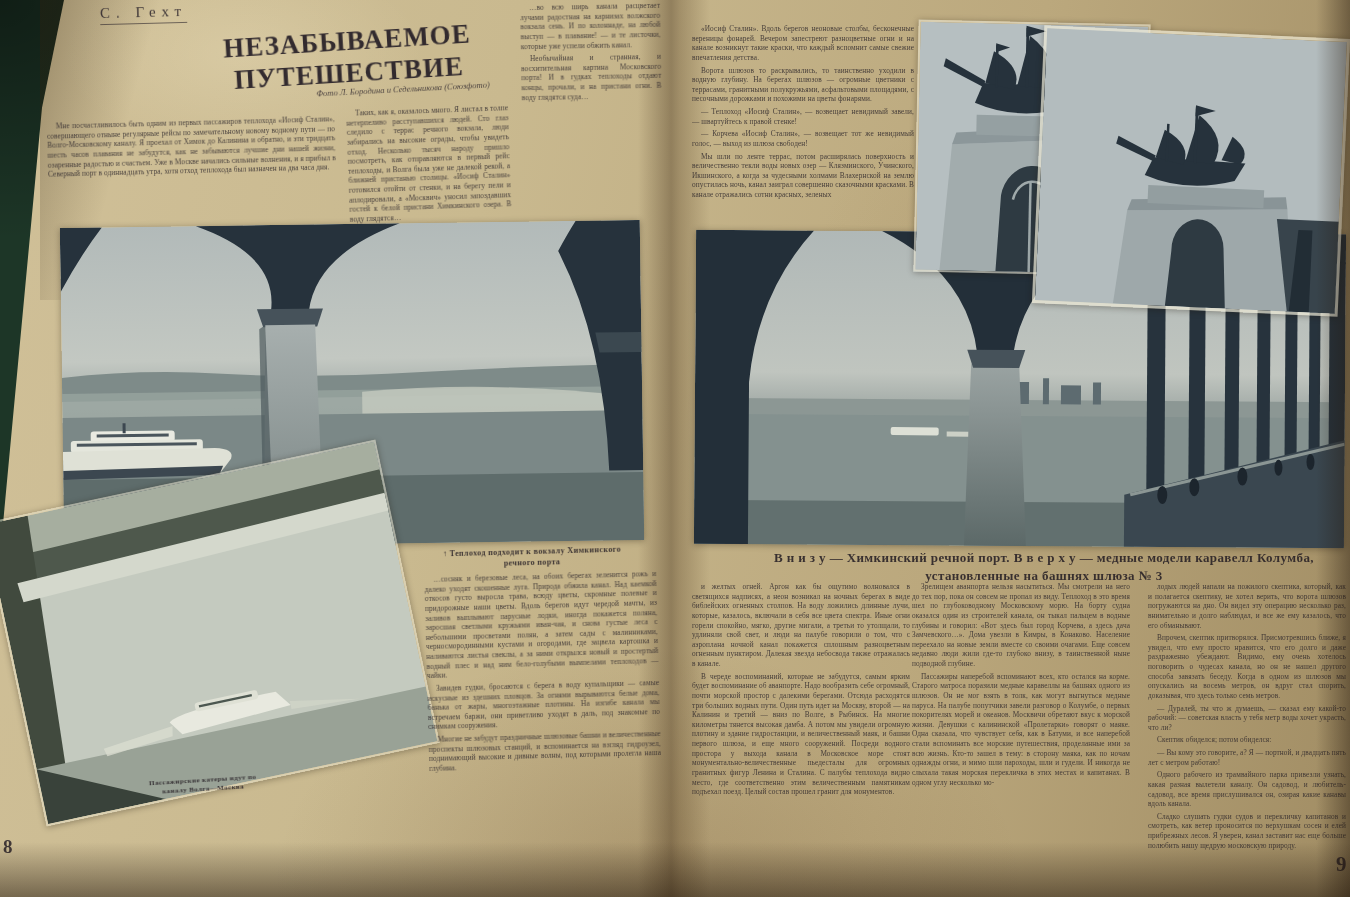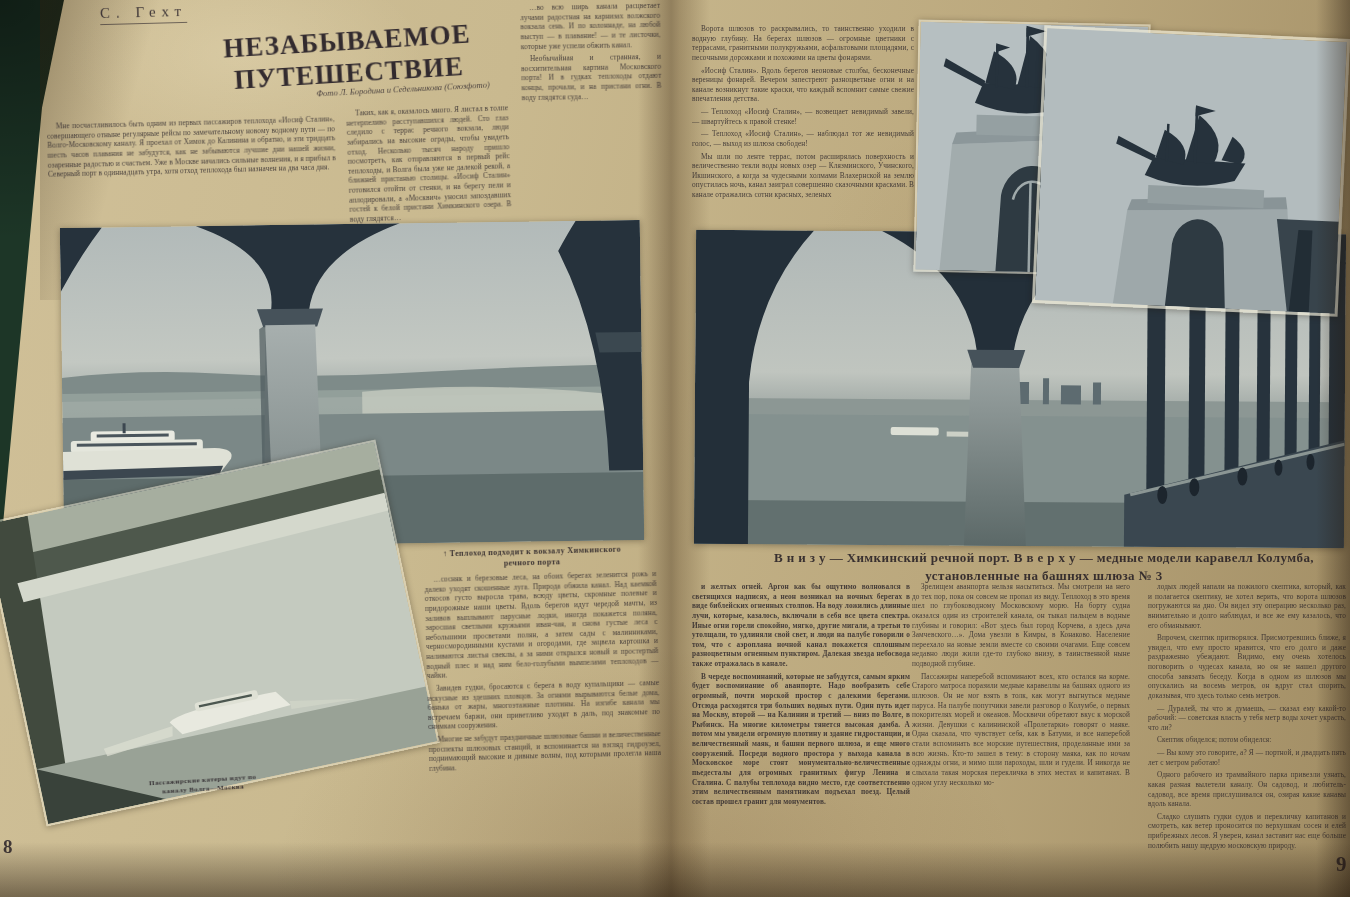--- a/index.html
+++ b/index.html
@@ -147,24 +147,24 @@
 
   <div class="txt sz-body" style="left:428px;top:572px;width:232px;height:292px;transform:rotate(-1.5deg);">
       <p>…сосняк и березовые леса, на обоих берегах зеленится рожь и далеко уходят скошенные луга. Природа обжила канал. Над каемкой откосов густо выросла трава, всюду цветы, скромные полевые и придорожные наши цветы. Вдоль берегов идут чередой мачты, из заливов выплывают парусные лодки, иногда покажется поляна, заросшая светлыми кружьями иван-чая, и снова густые леса с небольшими просветами полян, а затем сады с малинниками, черносмородинными кустами и огородами, где зацвела картошка и наливаются листья свеклы, а за ними открылся новый и простертый водный плес и над ним бело-голубыми вымпелами теплоходов — чайки.</p>
       <p>Завидев гудки, бросаются с берега в воду купальщики — самые искусные из здешних пловцов. За огнями вырываются белые дома, банька от жары, многоэтажные плотины. На изгибе канала мы встречаем баржи, они приветливо уходят в даль, под знакомые по снимкам сооружения.</p>
       <p>Многие не забудут праздничные шлюзовые башни и величественные проспекты шлюзовых станций, и вспоминается на взгляд гидроузел, поднимающий высокие и дивные волны, под которыми пролегла наша глубина.</p>
     </div>
 
   <div class="pagenum" style="left:3px;top:836px;">8</div>
 
   <div class="txt sz-body" style="left:692px;top:24px;width:222px;height:208px;">
+      <p>«Иосиф Сталин». Вдоль берегов неоновые столбы, бесконечные вереницы фонарей. Вечером запестреют разноцветные огни и на канале возникнут такие краски, что каждый вспомнит самые свежие впечатления детства.</p>
       <p>Ворота шлюзов то раскрывались, то таинственно уходили в водную глубину. На берегах шлюзов — огромные цветники с террасами, гранитными полукружьями, асфальтовыми площадями, с песочными дорожками и похожими на цветы фонарями.</p>
-      <p>«Иосиф Сталин». Вдоль берегов неоновые столбы, бесконечные вереницы фонарей. Вечером запестреют разноцветные огни и на канале возникнут такие краски, что каждый вспомнит самые свежие впечатления детства.</p>
       <p>— Теплоход «Иосиф Сталин», — возвещает невидимый завели, — швартуйтесь к правой стенке!</p>
-      <p>— Теплоход «Иосиф Сталин», — наблюдал тот же невидимый голос, — выход из шлюза свободен!</p>
+      <p>— Корчева «Иосиф Сталин», — возвещает тот же невидимый голос, — выход из шлюза свободен!</p>
       <p>Мы шли по ленте террас, потом расширялась поверхность и величественно текли воды новых озер — Клязминского, Учинского, Икшинского, а когда за чудесными холмами Влахернской на землю опустилась ночь, канал заиграл совершенно сказочными красками. В канале отражались сотни красных, зеленых</p>
     </div>
 
   <div class="photo" style="left:695px;top:232px;width:650px;height:314px;transform:rotate(0.4deg);">
     <svg viewBox="0 0 650 314" preserveAspectRatio="none">
       <defs>
         <linearGradient id="sky2" x1="0" y1="0" x2="0" y2="1">
           <stop offset="0" stop-color="#b0b8b7"></stop>
             <stop offset=".45" stop-color="#c0c5bf"></stop>
           <stop offset=".55" stop-color="#a5ada9"></stop>
@@ -256,21 +256,21 @@
         <path d="M76 104 L114 122 L112 128 L74 112 Z"></path>
         <path d="M152 70 L172 75 L152 81 Z"></path>
       </g>
       <path d="M238 180 H300 V272 H252 Z" fill="#38444c"></path>
       <path d="M260 190 h14 v82 h-20 Z" fill="#222d35"></path>
     </svg>
   </div>
 
   <div class="caption" style="left:742px;top:549px;width:604px;font-size:13px;text-align:center;">В н и з у — Химкинский речной порт. В в е р х у — медные  модели каравелл Колумба, установленные на башнях шлюза № 3</div>
 
-  <div class="txt sz-body" style="left:692px;top:582px;width:218px;height:296px;font-weight:bold;">
+  <div class="txt sz-body" style="left:692px;top:582px;width:218px;height:296px;">
       <p>и желтых огней. Аргон как бы ощутимо волновался в светящихся надписях, а неон возникал на ночных берегах в виде библейских огненных столпов. На воду ложились длинные лучи, которые, казалось, включали в себя все цвета спектра. Иные огни горели спокойно, мягко, другие мигали, а третьи то утолщали, то удлиняли свой свет, и люди на палубе говорили о том, что с аэроплана ночной канал покажется сплошным разноцветным огненным пунктиром. Далекая звезда небосвода также отражалась в канале.</p>
       <p>В череде воспоминаний, которые не забудутся, самым ярким будет воспоминание об аванпорте. Надо вообразить себе огромный, почти морской простор с далекими берегами. Отсюда расходятся три больших водных пути. Один путь идет на Москву, второй — на Калинин и третий — вниз по Волге, в Рыбинск. На многие километры тянется высокая дамба. А потом мы увидели огромную плотину и здание гидростанции, и величественный маяк, и башни первого шлюза, и еще много сооружений. Посреди водного простора у выхода канала в Московское море стоят монументально-величественные пьедесталы для огромных гранитных фигур Ленина и Сталина. С палубы теплохода видно место, где соответственно этим величественным памятникам подъехал поезд. Целый состав прошел гранит для монументов.</p>
     </div>
   <div class="txt sz-body" style="left:912px;top:582px;width:218px;height:296px;">
       <p>Зрелищем аванпорта нельзя насытиться. Мы смотрели на него до тех пор, пока он совсем не пропал из виду. Теплоход в это время шел по глубоководному Московскому морю. На борту судна оказался один из строителей канала, он тыкал пальцем в водные глубины и говорил: «Вот здесь был город Корчева, а здесь дача Замчевского…». Дома увезли в Кимры, в Конаково. Население переехало на новые земли вместе со своими очагами. Еще совсем недавно люди жили где-то глубоко внизу, в таинственной ныне подводной глубине.</p>
       <p>Пассажиры наперебой вспоминают всех, кто остался на корме. Старого матроса поразили медные каравеллы на башнях одного из шлюзов. Он не мог взять в толк, как могут выгнуться медные паруса. На палубе попутчики завели разговор о Колумбе, о первых покорителях морей и океанов. Москвичи обретают вкус к морской жизни. Девушки с калининской «Пролетарки» говорят о маяке. Одна сказала, что чувствует себя, как в Батуми, и все наперебой стали вспоминать все морские путешествия, проделанные ими за всю жизнь. Кто-то зашел в тему: в сторону маяка, как по ночам однажды огни, и мимо шли пароходы, шли и гудели. И никогда не слыхала такая морская перекличка в этих местах и капитанах. В одном углу несколько мо-</p>
     </div>
   <div class="txt sz-body" style="left:1148px;top:582px;width:198px;height:296px;">
       <p>лодых людей напали на пожилого скептика, который, как и полагается скептику, не хотел верить, что ворота шлюзов погружаются на дно. Он видел эту операцию несколько раз, внимательно и долго наблюдал, и все же ему казалось, что его обманывают.</p>
       <p>Впрочем, скептик притворялся. Присмотревшись ближе, я увидел, что ему просто нравится, что его долго и даже раздраженно убеждают. Видимо, ему очень хотелось поговорить о чудесах канала, но он не нашел другого способа завязать беседу. Когда в одном из шлюзов мы опускались на восемь метров, он вдруг стал спорить, доказывая, что здесь только семь метров.</p>

